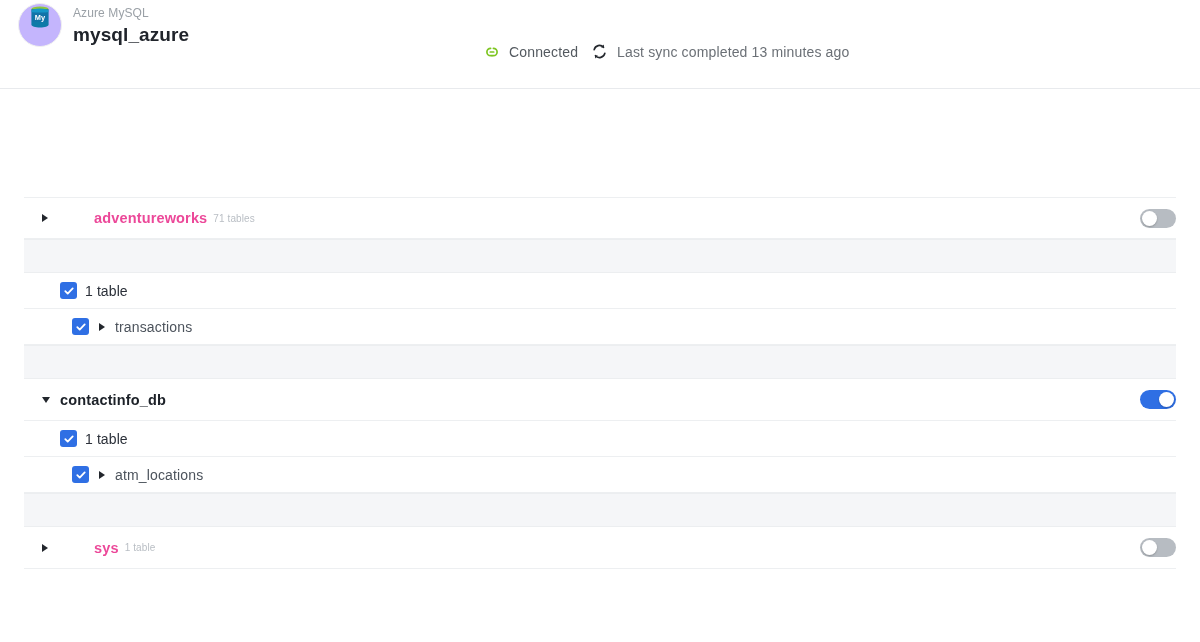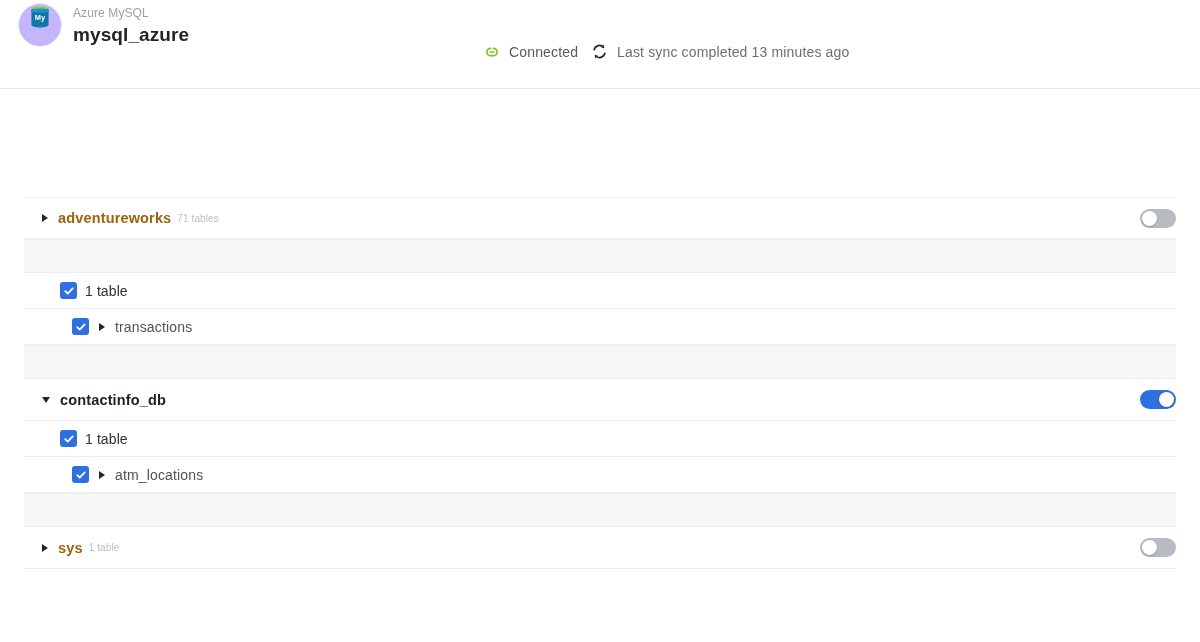--- a/index.html
+++ b/index.html
@@ -211,21 +211,21 @@
     border-left: 4.5px solid transparent;
     border-right: 4.5px solid transparent;
   }
 
   .schema-name {
     font-size: 14.5px;
     font-weight: bold;
     color: #1c2128;
     letter-spacing: .15px;
   }
-  .schema-name.disabled { color: #a16207; }
+  .schema-name.disabled { color: #ec4899; margin-left: 36px; }
 
   .table-count-inline {
     font-size: 10px;
     color: #b9bec4;
     margin-left: 6px;
     letter-spacing: .1px;
   }
 
   .count-label {
     font-size: 14px;

